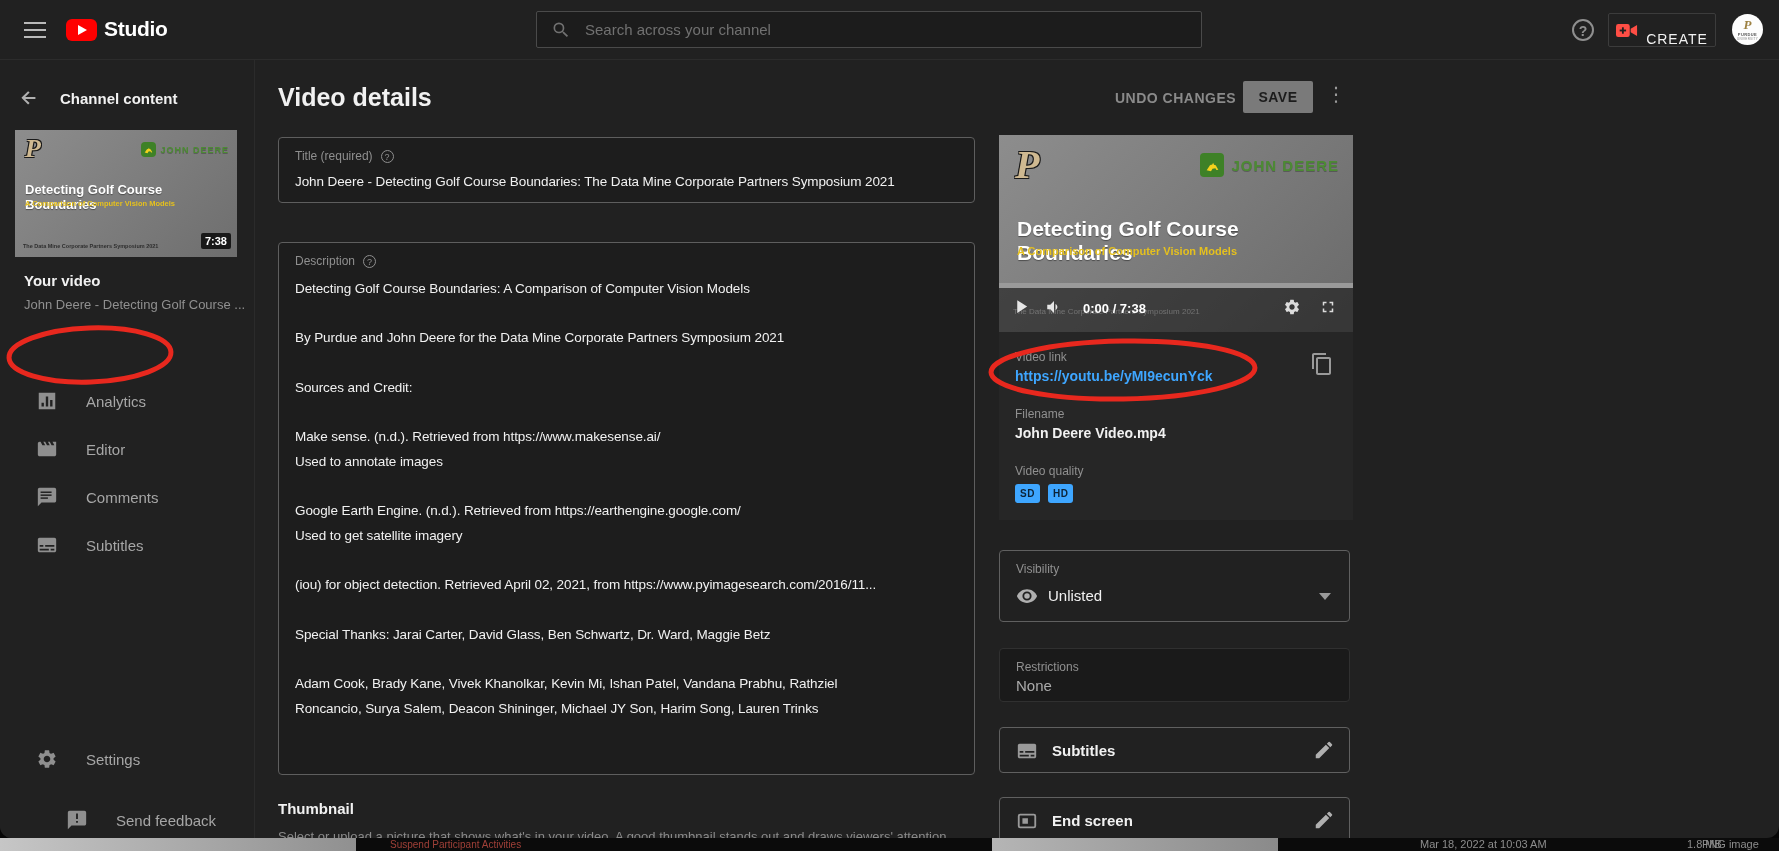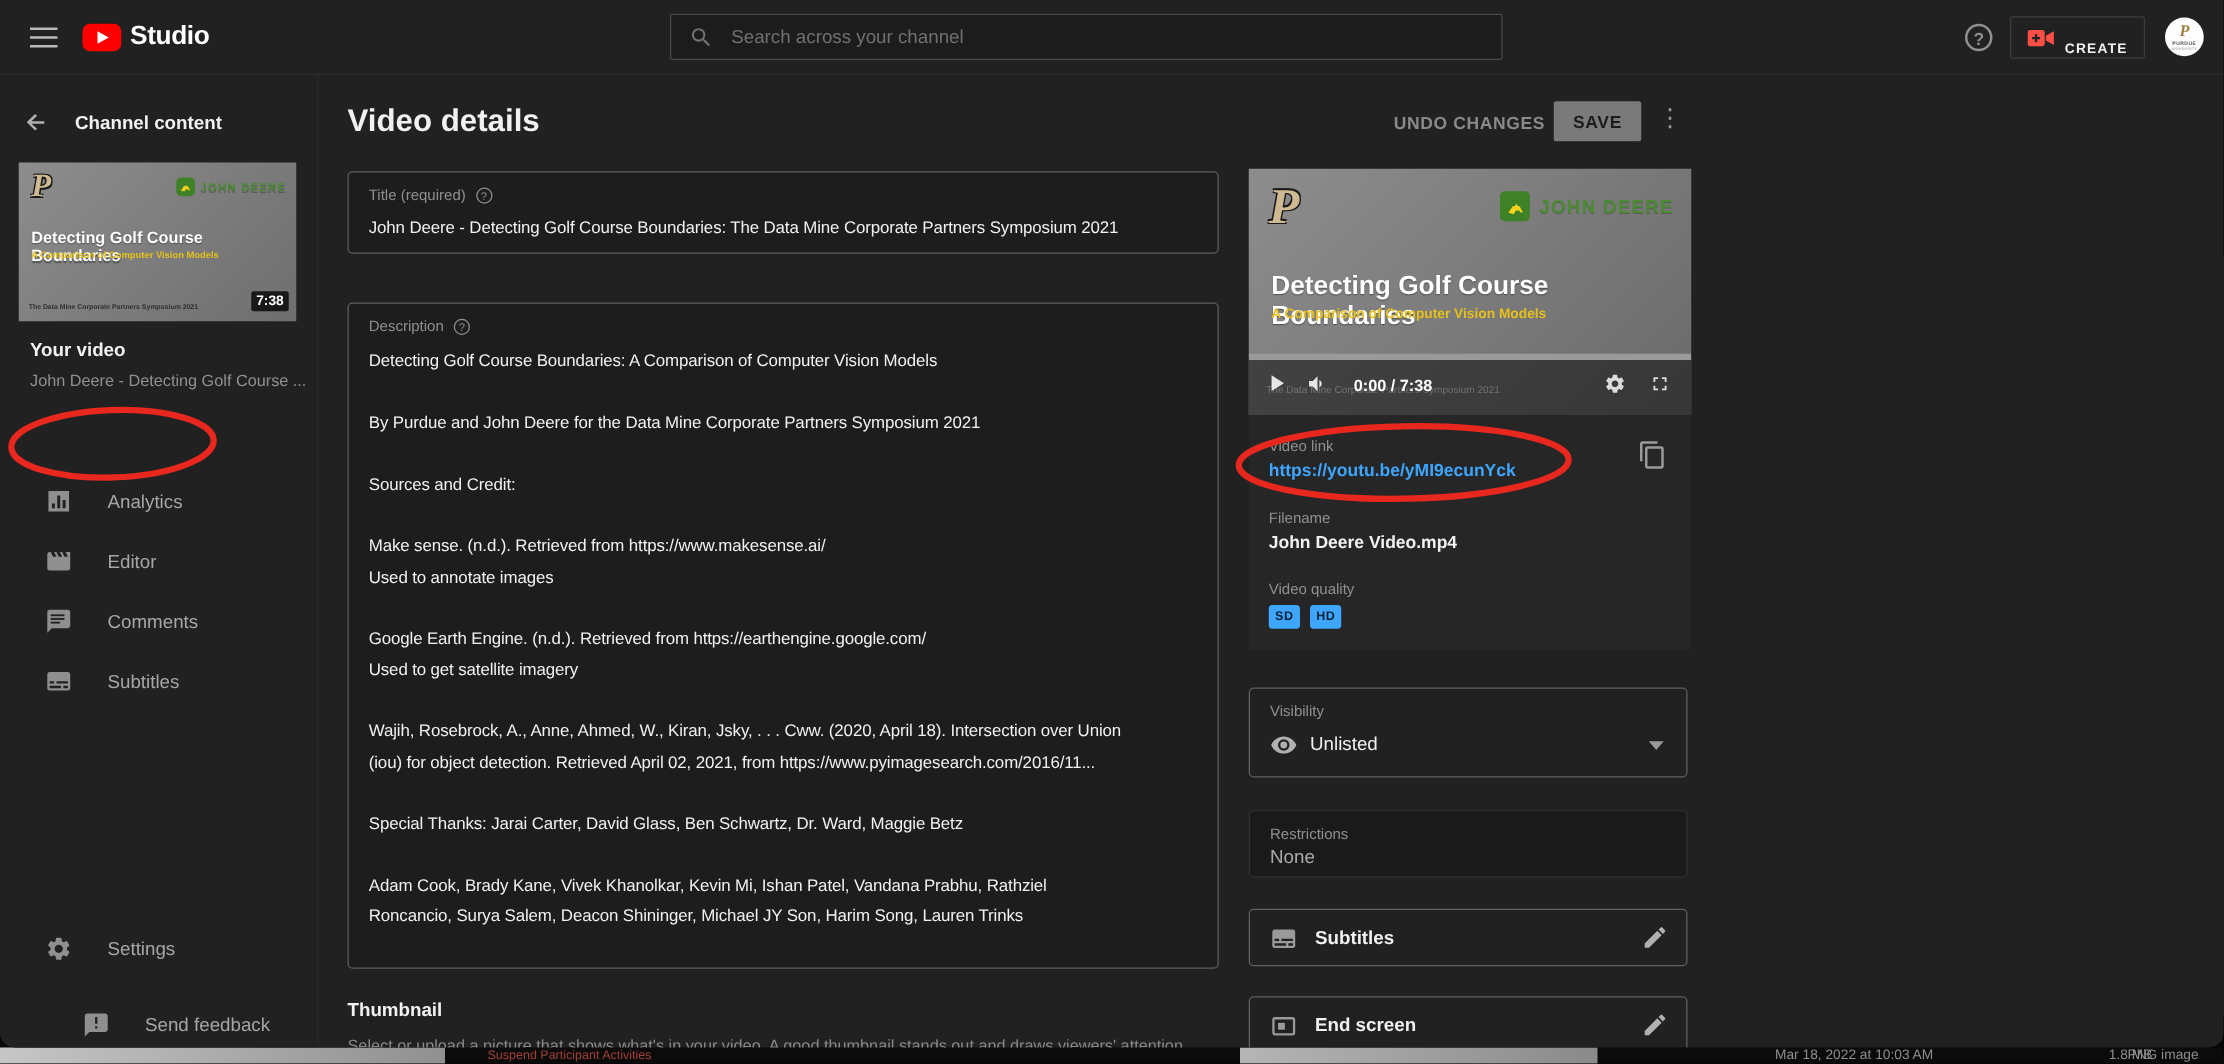--- a/index.html
+++ b/index.html
@@ -22,21 +22,21 @@
   .hamburger span { display:block; height:2px; background:#b9b9b9; margin-bottom:5px; }
   .yt-logo { position:absolute; left:66px; top:19px; width:31px; height:22px; background:#ff0000; border-radius:6px; }
   .yt-logo:after { content:""; position:absolute; left:12px; top:6px; border-left:9px solid #fff; border-top:5px solid transparent; border-bottom:5px solid transparent; }
   .studio-word { position:absolute; left:104px; top:17px; font-size:21px; font-weight:bold; color:#fff; letter-spacing:-0.3px; }
   .searchbox { position:absolute; left:536px; top:11px; width:666px; height:37px; border:1px solid #4a4a4a; border-radius:2px; background:#1c1c1c; }
   .searchbox input { position:absolute; left:48px; top:0; width:640px; height:35px; background:transparent; border:none; outline:none; color:#ddd; font-size:15px; font-family:"Liberation Sans",sans-serif; }
   .searchbox input::placeholder { color:#717171; }
   .search-glyph { position:absolute; left:14px; top:8px; }
   .help-circle { position:absolute; left:1572px; top:19px; width:22px; height:22px; border:2px solid #8f8f8f; border-radius:50%; color:#8f8f8f; font-size:14px; font-weight:bold; text-align:center; line-height:20px; cursor:pointer; }
   .create-btn { position:absolute; left:1608px; top:13px; width:108px; height:34px; border:1px solid #3c3c3c; border-radius:2px; display:flex; align-items:center; justify-content:center; gap:8px; cursor:pointer; }
-  .create-btn .lbl { color:#f1f1f1; font-size:11px; font-weight:bold; letter-spacing:1px;margin-top:17px; }
+  .create-btn .lbl { color:#f1f1f1; font-size:14px; font-weight:normal; letter-spacing:1px;margin-top:17px; }
   .avatar { position:absolute; left:1732px; top:14px; width:31px; height:31px; border-radius:50%; background:#fdfdfd; text-align:center; cursor:pointer; overflow:hidden; }
   .avatar .p { color:#9d8142; font-family:"Liberation Serif",serif; font-weight:bold; font-style:italic; font-size:13px; line-height:15px; display:block; margin-top:3px; }
   .avatar .u1 { display:block; font-size:4px; letter-spacing:0.4px; color:#555; font-weight:bold; }
   .avatar .u2 { display:block; font-size:3px; letter-spacing:0.3px; color:#888; }
 
   
   .sidebar { position:absolute; left:0; top:60px; width:255px; height:778px; background:#212121; border-right:1px solid #2b2b2b; }
   .back-arrow { position:absolute; left:18px; top:27px; cursor:pointer; }
   .channel-content { position:absolute; left:60px; top:30px; font-size:15px; font-weight:bold; color:#f1f1f1; }
   .thumb { position:absolute; background:linear-gradient(135deg,#8d8d8d,#6e6e6e); overflow:hidden; }
@@ -273,21 +273,20 @@
         <div class="dline">By Purdue and John Deere for the Data Mine Corporate Partners Symposium 2021</div>
         <div class="dline"></div>
         <div class="dline">Sources and Credit:</div>
         <div class="dline"></div>
         <div class="dline">Make sense. (n.d.). Retrieved from https://www.makesense.ai/</div>
         <div class="dline">Used to annotate images</div>
         <div class="dline"></div>
         <div class="dline">Google Earth Engine. (n.d.). Retrieved from https://earthengine.google.com/</div>
         <div class="dline">Used to get satellite imagery</div>
         <div class="dline"></div>
-        <div class="dline">Wajih, Rosebrock, A., Anne, Ahmed, W., Kiran, Jsky, . . . Cww. (2020, April 18). Intersection over Union</div>
         <div class="dline">(iou) for object detection. Retrieved April 02, 2021, from https://www.pyimagesearch.com/2016/11...</div>
         <div class="dline"></div>
         <div class="dline">Special Thanks: Jarai Carter, David Glass, Ben Schwartz, Dr. Ward, Maggie Betz</div>
         <div class="dline"></div>
         <div class="dline">Adam Cook, Brady Kane, Vivek Khanolkar, Kevin Mi, Ishan Patel, Vandana Prabhu, Rathziel</div>
         <div class="dline">Roncancio, Surya Salem, Deacon Shininger, Michael JY Son, Harim Song, Lauren Trinks</div>
       </div>
     </div>
 
     <div class="thumb-heading">Thumbnail</div>

